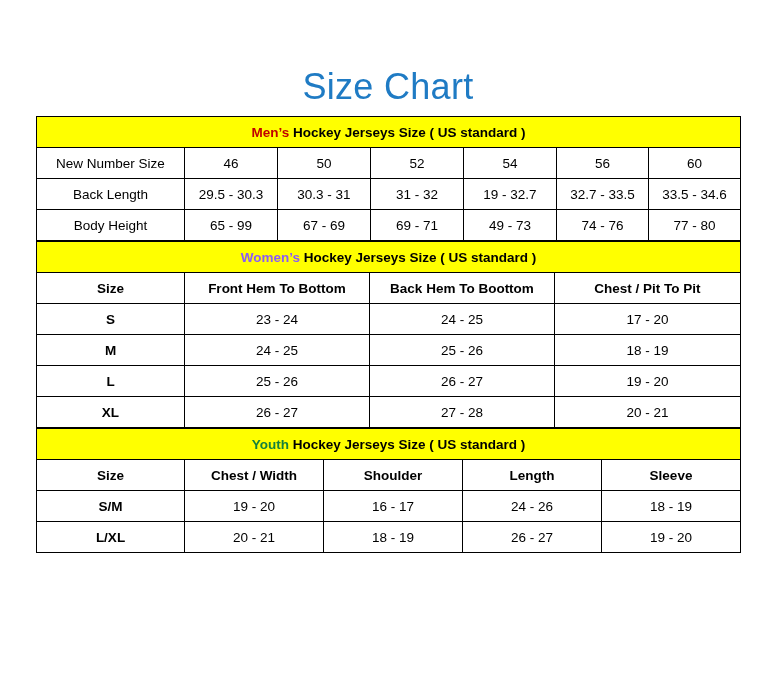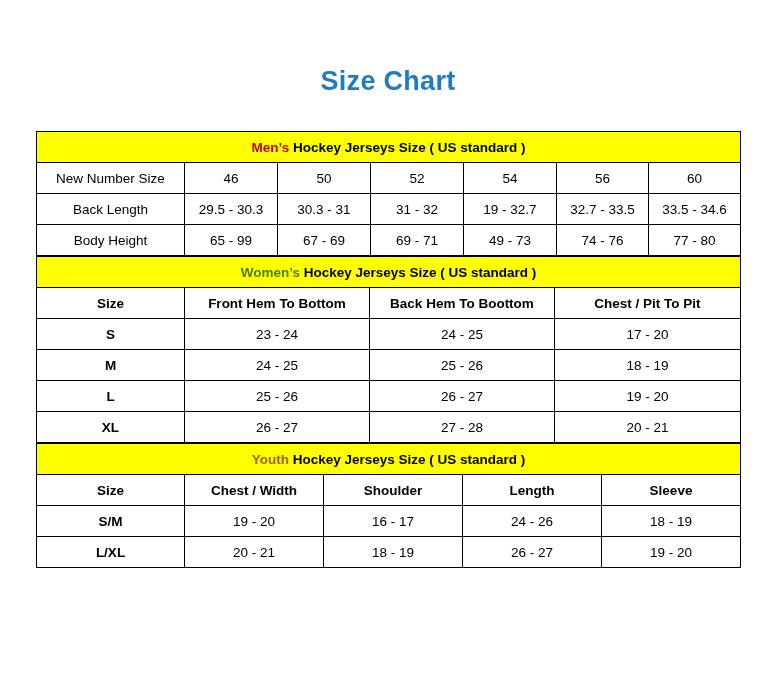--- a/index.html
+++ b/index.html
@@ -16,29 +16,29 @@
   }
   .page {
     width: 776px;
     height: 692px;
     position: relative;
     box-sizing: border-box;
   }
   .page-title {
     text-align: center;
     color: #1f7bc4;
-    font-size: 27px;
-    font-weight: bold;
+    font-size: 36px;
+    font-weight: normal;
     padding-top: 66px;
     letter-spacing: 0.3px;
   }
   .chart-wrap {
     position: absolute;
     left: 36px;
-    top: 131px;
+    top: 116px;
     width: 704px;
   }
   table.size-table {
     border-collapse: collapse;
     width: 704px;
     table-layout: fixed;
   }
   table.size-table td {
     border: 1px solid #000000;
     text-align: center;
@@ -47,22 +47,22 @@
     height: 26px;
     padding: 2px 2px;
   }
   .section-header td {
     background: #ffff00;
     font-weight: bold;
     font-size: 15px;
     height: 32px;
   }
   .hdr-men { color: #c00000; }
-  .hdr-women { color: #4d7c0f; }
-  .hdr-youth { color: #a16207; }
+  .hdr-women { color: #8b5cf6; }
+  .hdr-youth { color: #15803d; }
   .hdr-rest { color: #000000; }
   .col-head td {
     font-weight: bold;
   }
   .rowlabel-bold {
     font-weight: bold;
   }
 </style>
 </head>
 <body>

